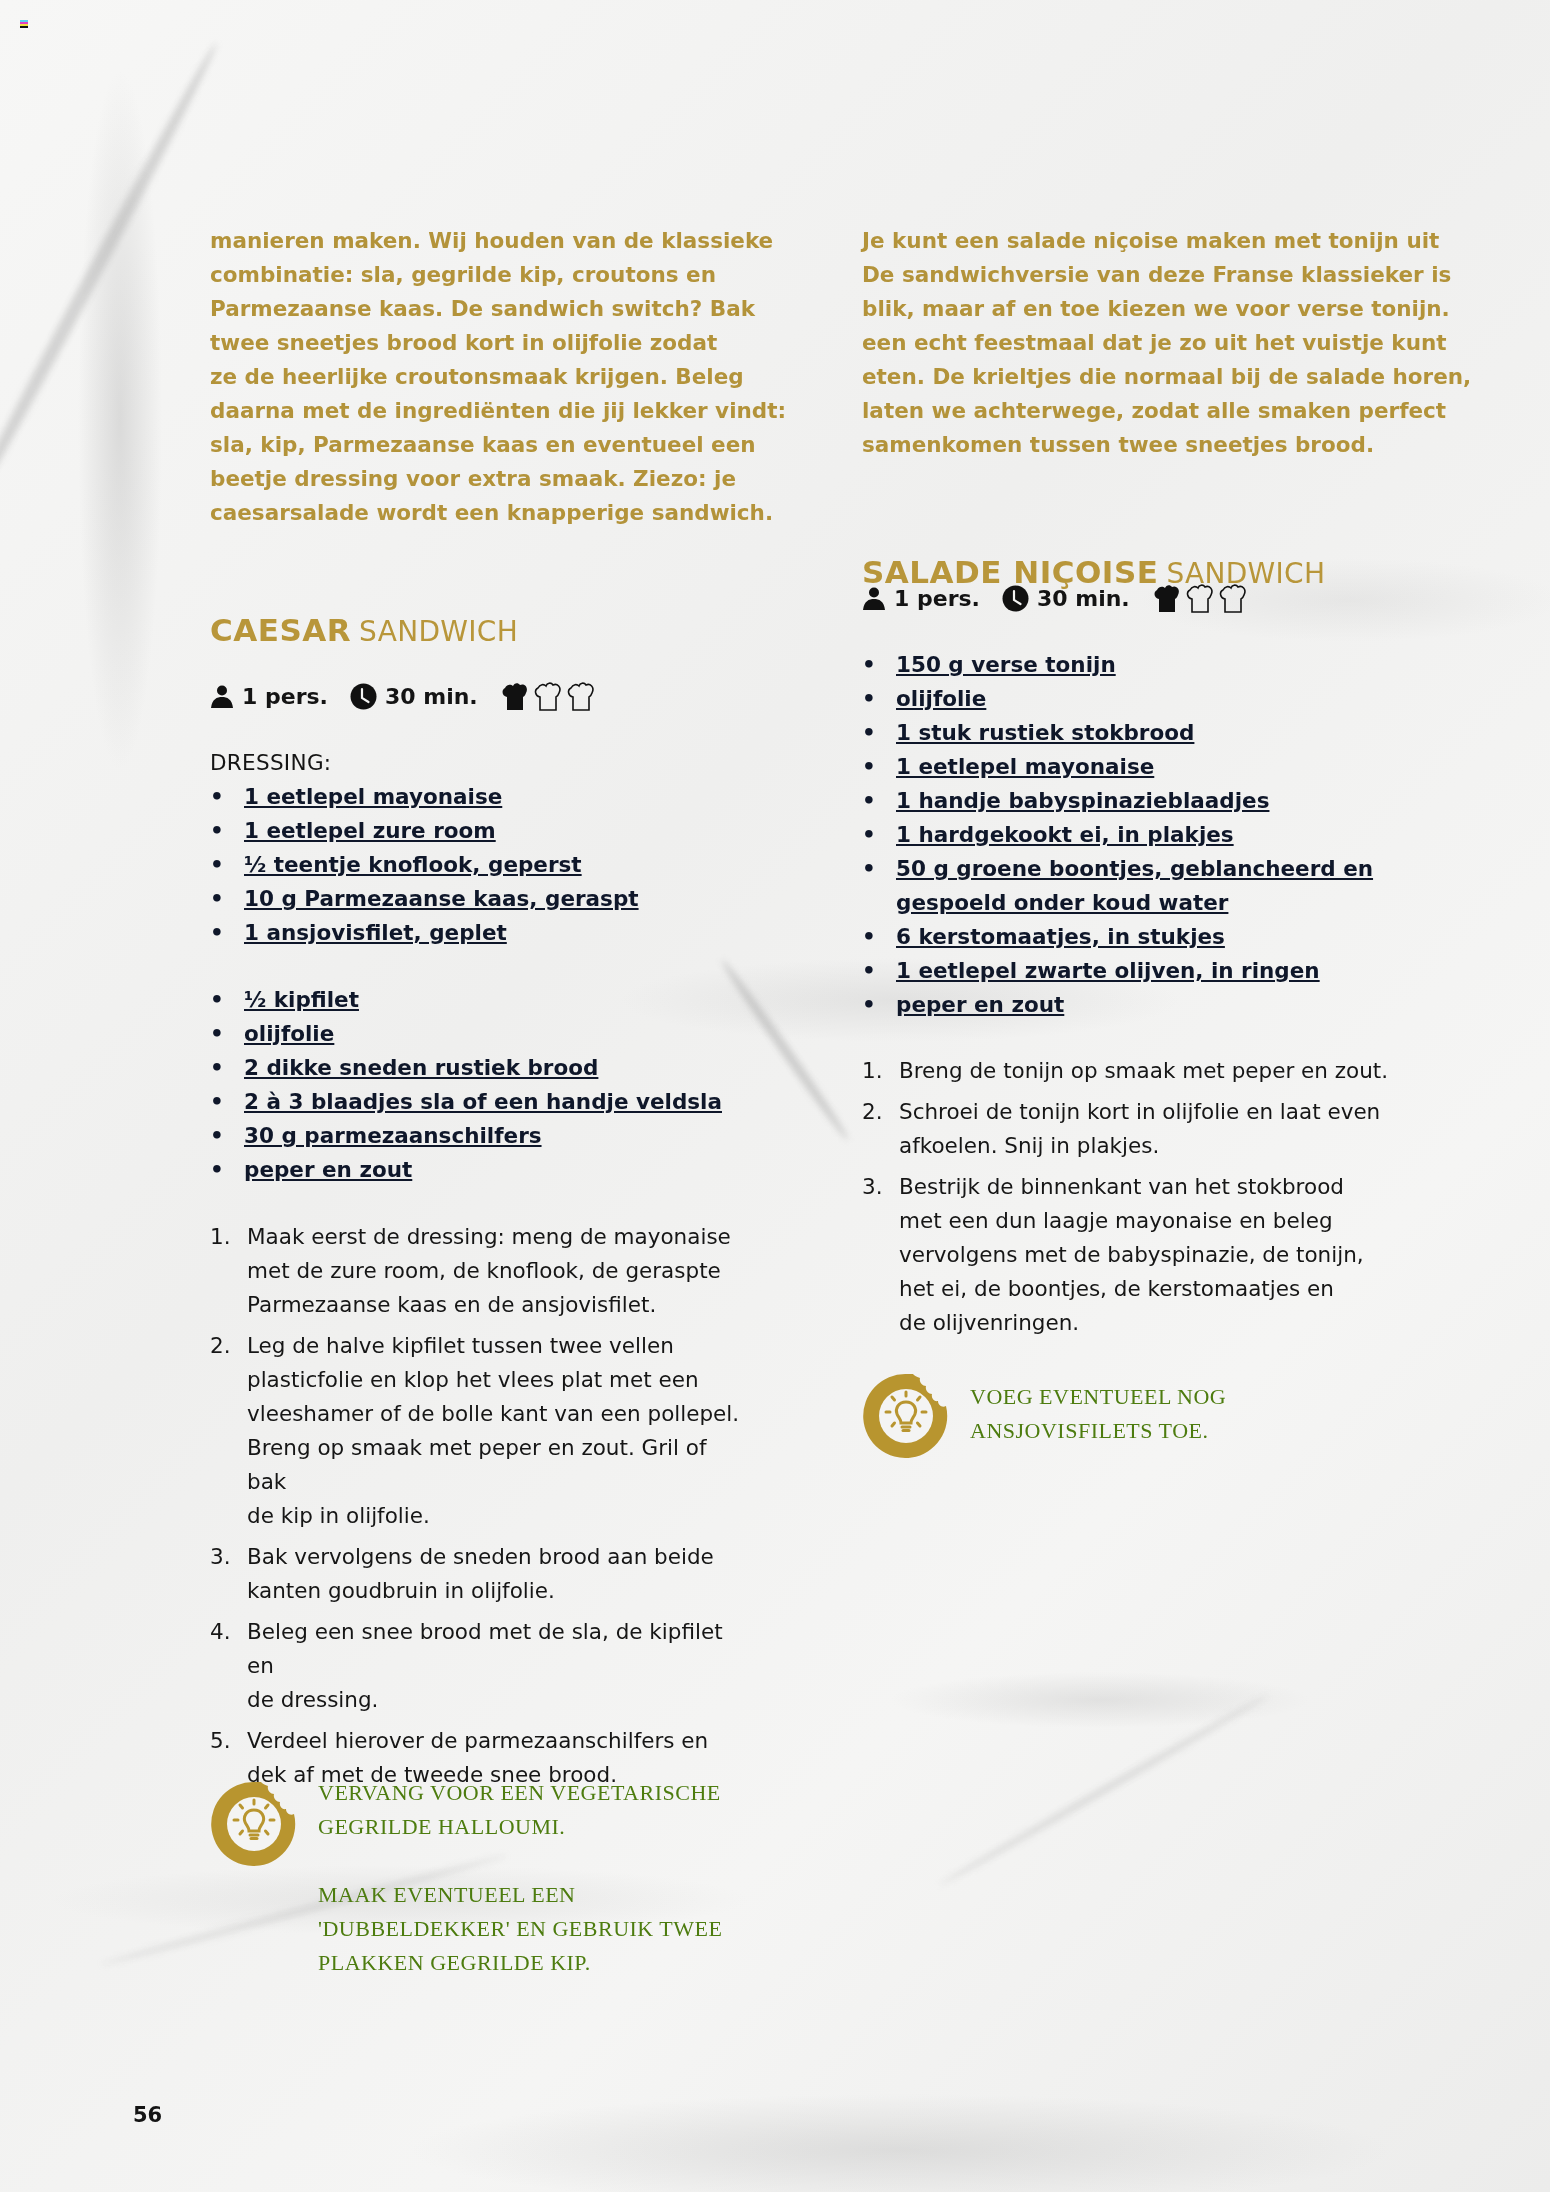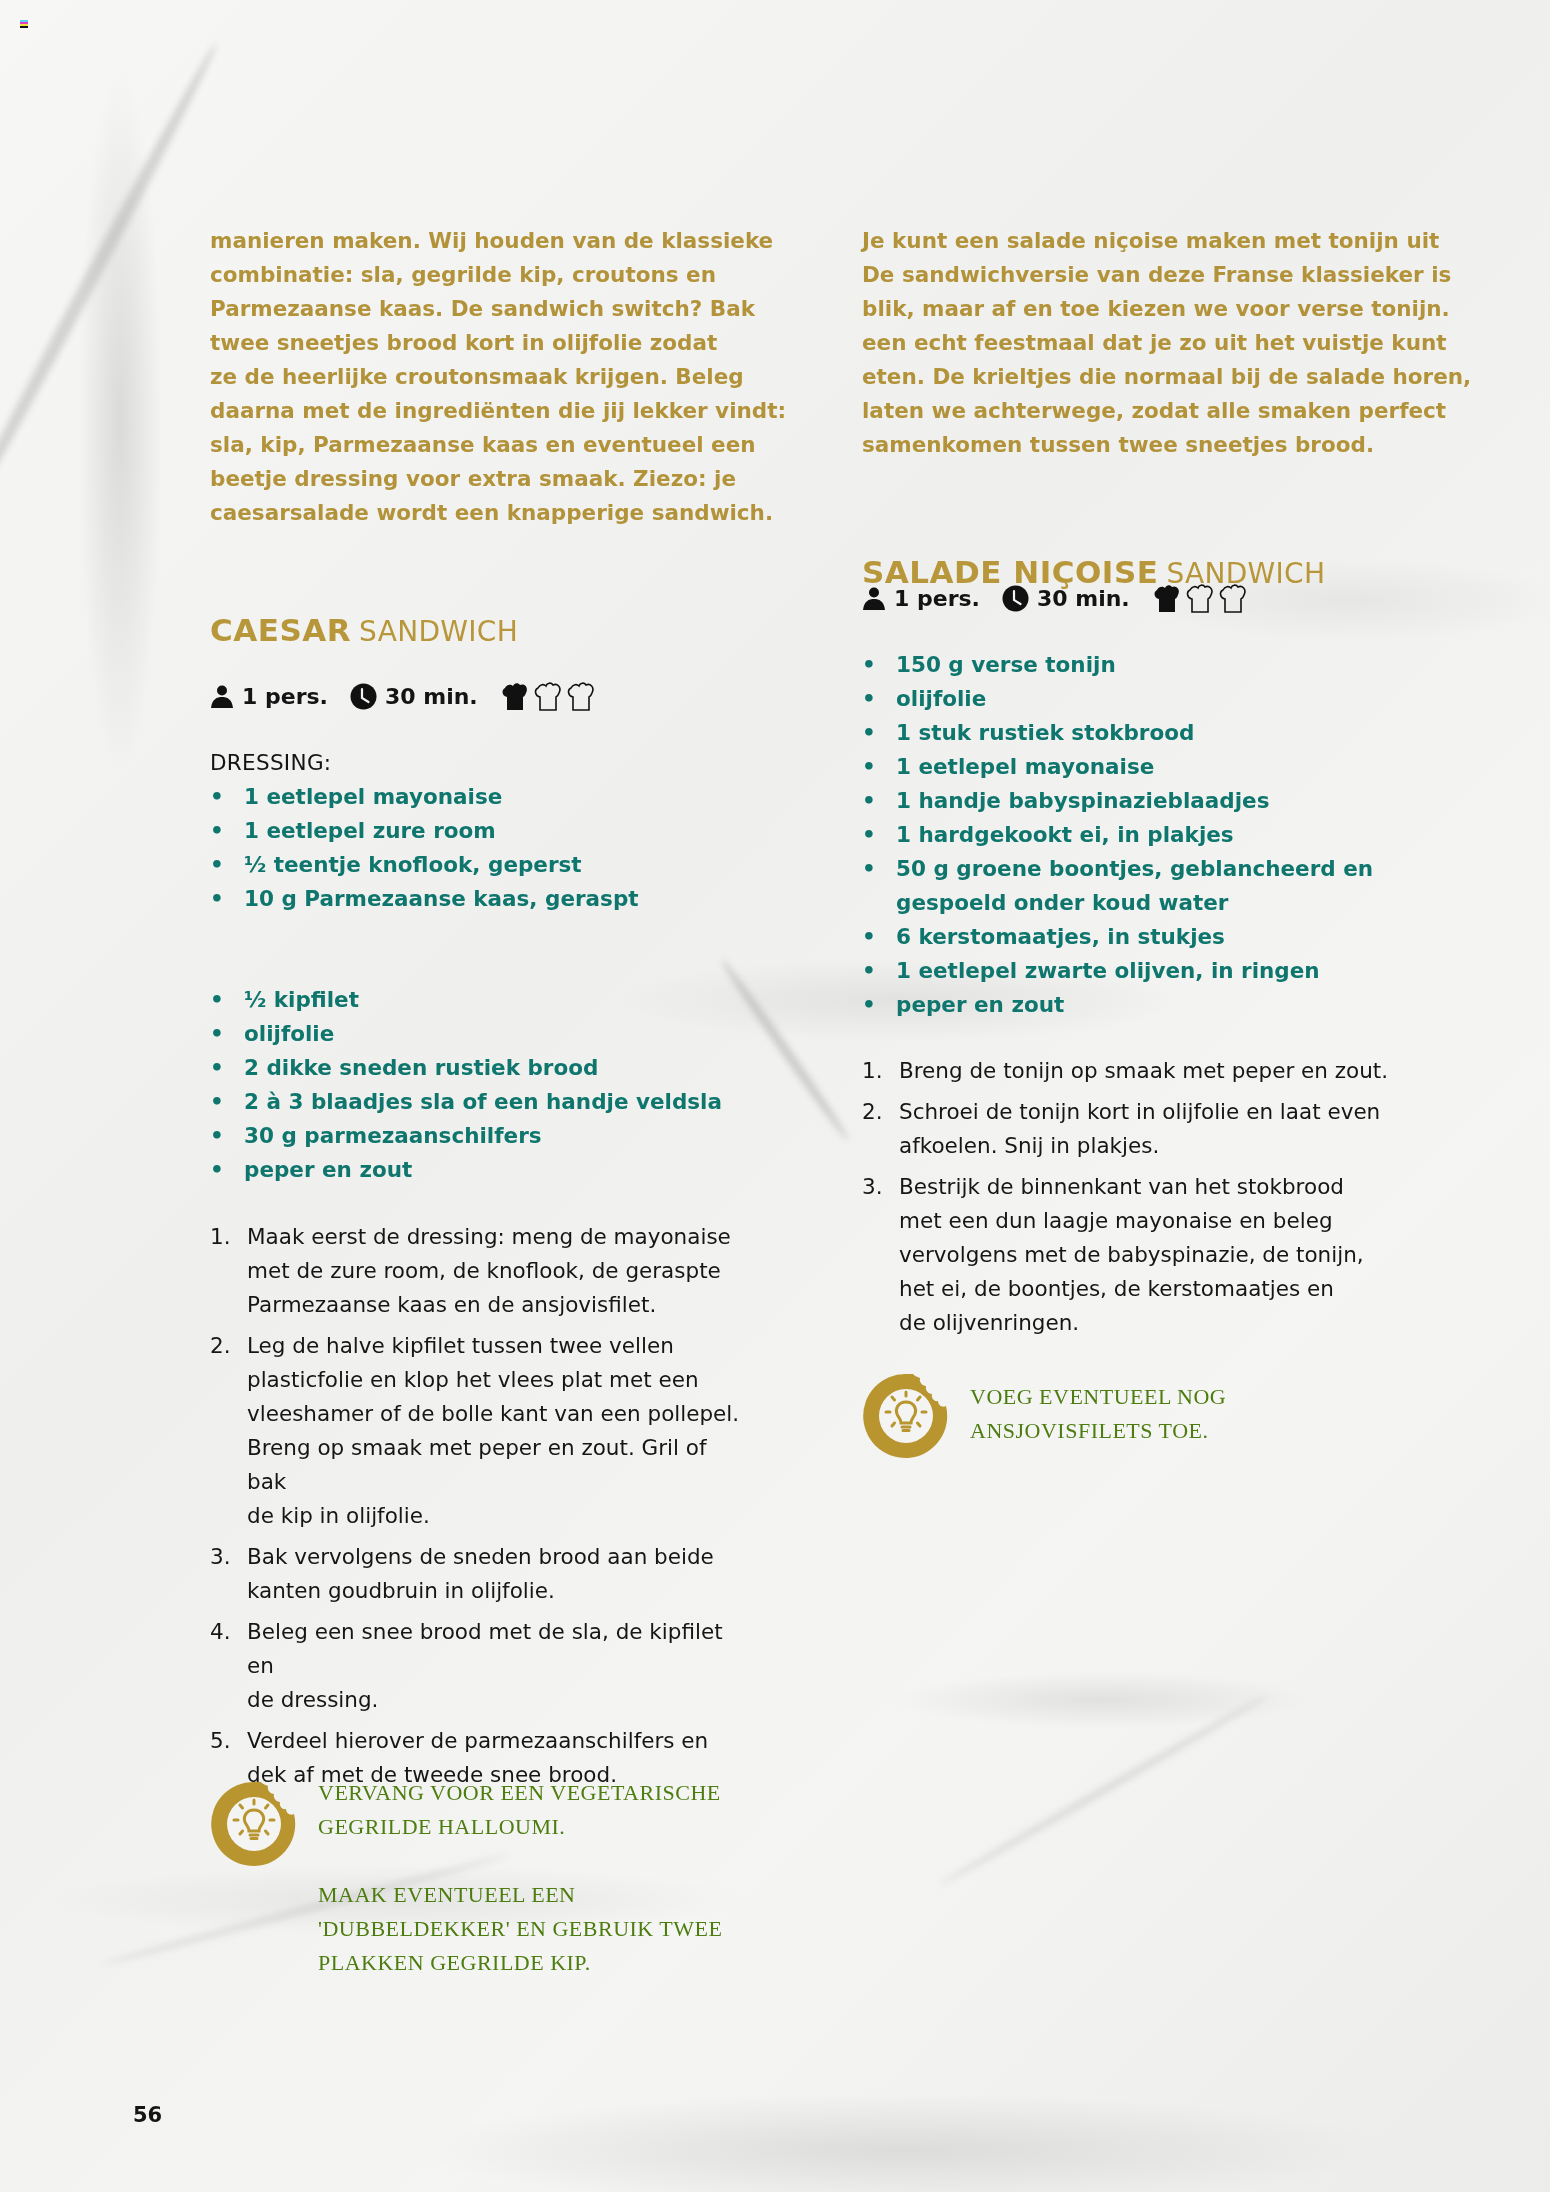--- a/index.html
+++ b/index.html
@@ -44,21 +44,21 @@
   .title .t-light { font-weight: normal; font-size: 28px; margin-left: 8px; letter-spacing: 0.3px; }
   .meta { display: flex; align-items: center; font-weight: bold; font-size: 22px; }
   .meta .m-item { display: flex; align-items: center; margin-right: 22px; }
   .meta svg { display: block; }
   .meta .m-text { margin-left: 8px; }
   .hats { display: flex; gap: 3px; }
   .section-label { font-size: 21.5px; font-weight: normal; margin: 0; line-height: 34px; letter-spacing: 0.3px; }
   ul.ing { list-style: none; margin: 0; padding: 0; }
   ul.ing li {
     position: relative; padding-left: 34px; font-size: 21.5px; line-height: 34px;
-    font-weight: bold; color: #0f766e;
+    font-weight: bold; color: #0f172a; text-decoration: underline;
   }
   ul.ing li::before {
     content: "\2022"; position: absolute; left: 0; top: 0; font-weight: bold;
   }
   ol.steps { list-style: none; margin: 0; padding: 0; }
   ol.steps li {
     position: relative; padding-left: 37px; font-size: 21.5px; line-height: 34px;
     margin-bottom: 7px; color: #161616;
   }
   ol.steps li .num { position: absolute; left: 0; top: 0; }
@@ -137,20 +137,21 @@
   </div>
 </div>
 
 <div class="col col-left" style="top:746px;">
   <p class="section-label">DRESSING:</p>
   <ul class="ing">
     <li>1 eetlepel mayonaise</li>
     <li>1 eetlepel zure room</li>
     <li>½ teentje knoflook, geperst</li>
     <li>10 g Parmezaanse kaas, geraspt</li>
+    <li>1 ansjovisfilet, geplet</li>
   </ul>
 </div>
 
 <div class="col col-left" style="top:983px;">
   <ul class="ing">
     <li>½ kipfilet</li>
     <li>olijfolie</li>
     <li>2 dikke sneden rustiek brood</li>
     <li>2 à 3 blaadjes sla of een handje veldsla</li>
     <li>30 g parmezaanschilfers</li>

